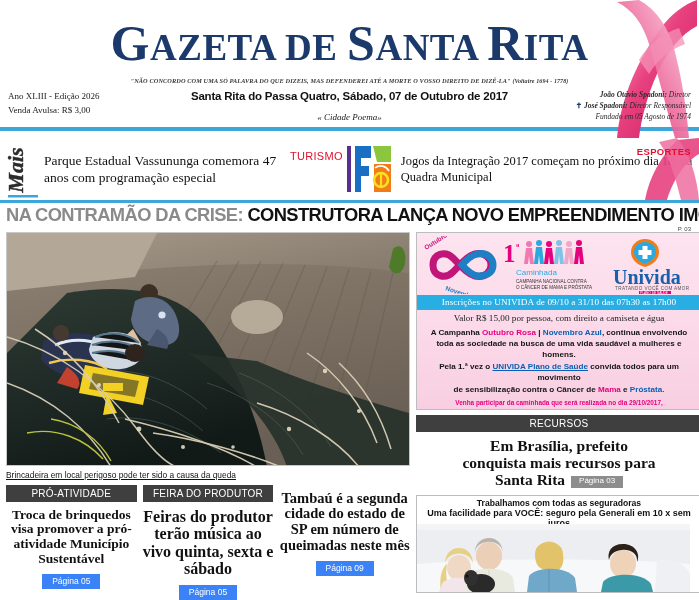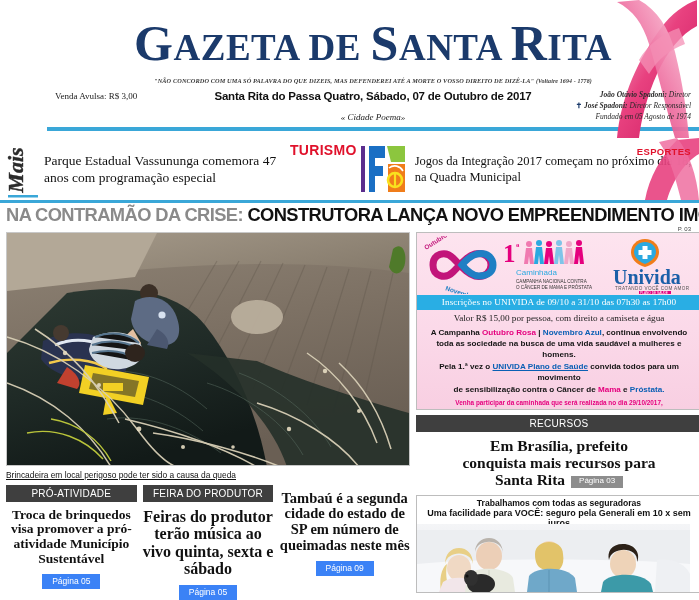--- a/index.html
+++ b/index.html
@@ -8,21 +8,20 @@
     font-family: "Liberation Sans", sans-serif;
     background: #ffffff;
     position: relative;
   }
 
   
   .masthead {
     position: relative;
     height: 138px;
     overflow: hidden;
-    padding-left: 47px;
   }
   .ribbon-art {
     position: absolute;
     right: 0; top: 0;
     width: 210px; height: 138px;
     pointer-events: none;
     z-index: 1;
   }
   .paper-title {
     text-align: center;
@@ -129,27 +128,27 @@
   .teaser-a {
     font-family: "Liberation Serif", serif;
     font-size: 13.5px;
     line-height: 1.28;
     color: #111;
     padding-left: 4px;
     width: 250px;
   }
   .kicker-turismo {
     font-family: "Liberation Sans", sans-serif;
-    font-weight: bold;
-    font-size: 14px;
+    font-weight: normal;
+    font-size: 11px;
     color: #e0112b;
     letter-spacing: 0.3px;
     margin-right: 4px;
     align-self: flex-start;
-    margin-top: 4px;
+    margin-top: 12px;
   }
   .games-logo {
     width: 46px; height: 50px; flex: 0 0 46px;
     position: relative;
   }
   .teaser-b {
     font-family: "Liberation Serif", serif;
     font-size: 12.5px;
     line-height: 1.28;
     color: #111;
@@ -399,20 +398,21 @@
     <span>G</span><span class="sm">AZETA DE </span><span>S</span><span class="sm">ANTA </span><span>R</span><span class="sm">ITA</span>
   </div>
 
   <div class="tagline">
     <span>"NÃO CONCORDO COM UMA SÓ PALAVRA DO QUE DIZEIS, MAS DEFENDEREI  ATÉ A MORTE O VOSSO  DIREITO DE  DIZÊ-LA"</span>
     <span class="vol">(Voltaire 1694 - 1778)</span>
   </div>
 
   <div class="mast-info">
     <div class="mast-left">
+      <div>Ano XLIII - Edição 2026</div>
       <div>Venda Avulsa: R$ 3,00</div>
     </div>
     <div class="mast-center">
       <div class="line1">Santa Rita do Passa Quatro, Sábado, 07 de Outubro de 2017</div>
       <div class="line2">
         <span class="city">« Cidade Poema»</span>
       </div>
     </div>
     <div class="mast-right">
       <div><span class="nm">João Otávio Spadoni:</span>

